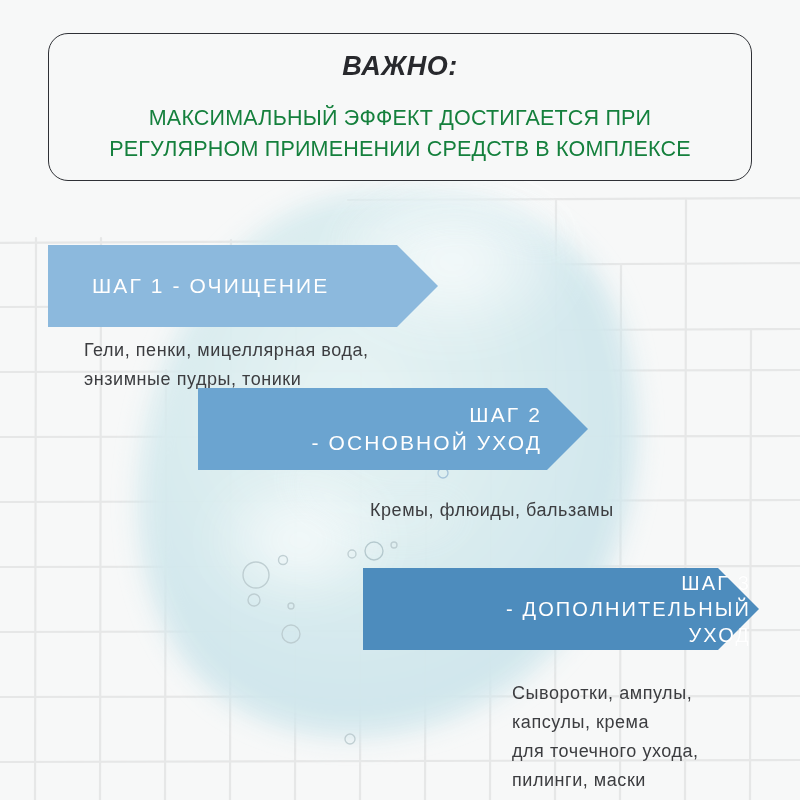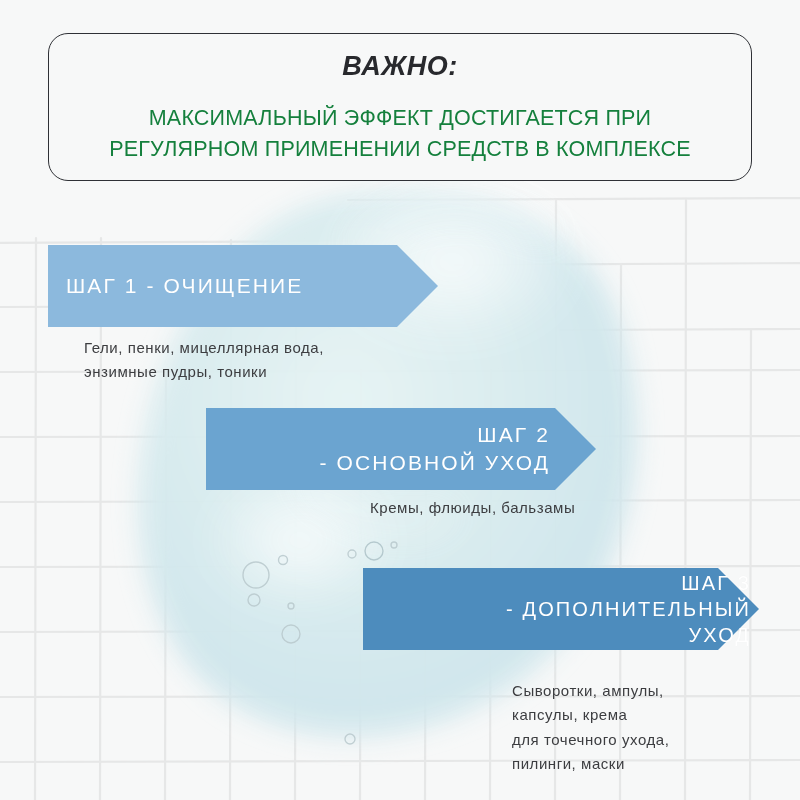--- a/index.html
+++ b/index.html
@@ -46,32 +46,32 @@
   }
   .arrow .arrow-label{
     position:relative;z-index:2;
     font-size:21px;letter-spacing:2.1px;line-height:1.32;
     white-space:pre-line;font-weight:400;
     text-shadow:0 0 1px rgba(0,0,0,0.05);
   }
   .arrow-shape{position:absolute;inset:0;z-index:1;}
 
   #arrow-1{left:48px;top:245px;width:390px;height:82px;}
-  #arrow-1 .arrow-label{padding-left:18px;text-align:center;}
-
-  #arrow-2{left:198px;top:408px;width:390px;height:82px;margin-left:8px;}
+  #arrow-1 .arrow-label{padding-left:44px;text-align:center;}
+
+  #arrow-2{left:198px;top:388px;width:390px;height:82px;}
   #arrow-2 .arrow-label{width:344px;padding-right:8px;text-align:right;}
 
   #arrow-3{left:363px;top:568px;width:396px;height:82px;}
   #arrow-3 .arrow-label{width:348px;padding-right:8px;text-align:right;font-size:20px;line-height:1.3;padding-left:43px;}
 
   
   .caption{
     position:absolute;
-    font-size:15px;color:#3c3d40;line-height:1.62;
+    font-size:18px;color:#3c3d40;line-height:1.62;
     letter-spacing:0.55px;white-space:pre-line;
   }
   #caption-1{left:84px;top:336px;text-align:left;}
   #caption-2{left:330px;top:496px;text-align:left;margin-left:40px;}
   #caption-3{left:512px;top:659px;text-align:left;margin-top:20px;}
 </style>
 </head>
 <body style="background: rgb(247, 248, 248);">
 
 <div id="stage">

